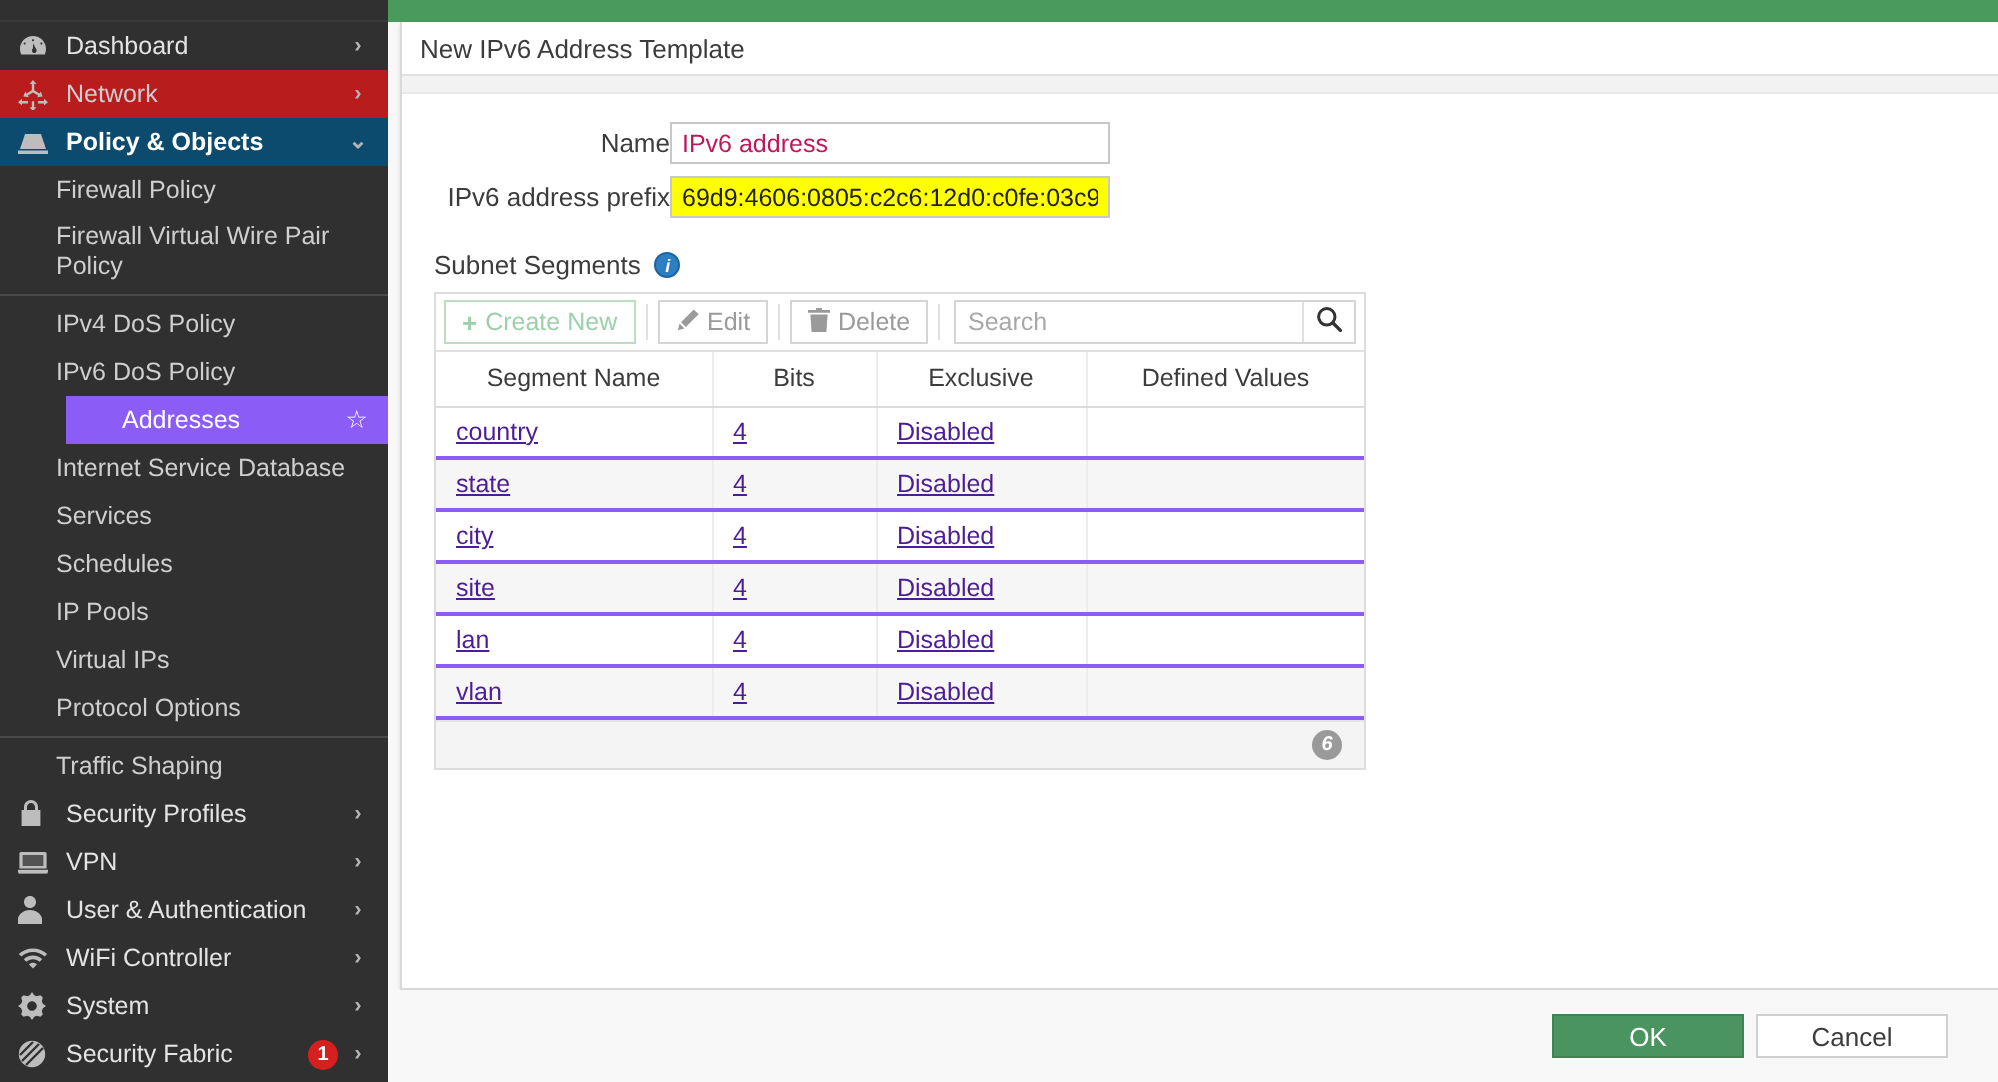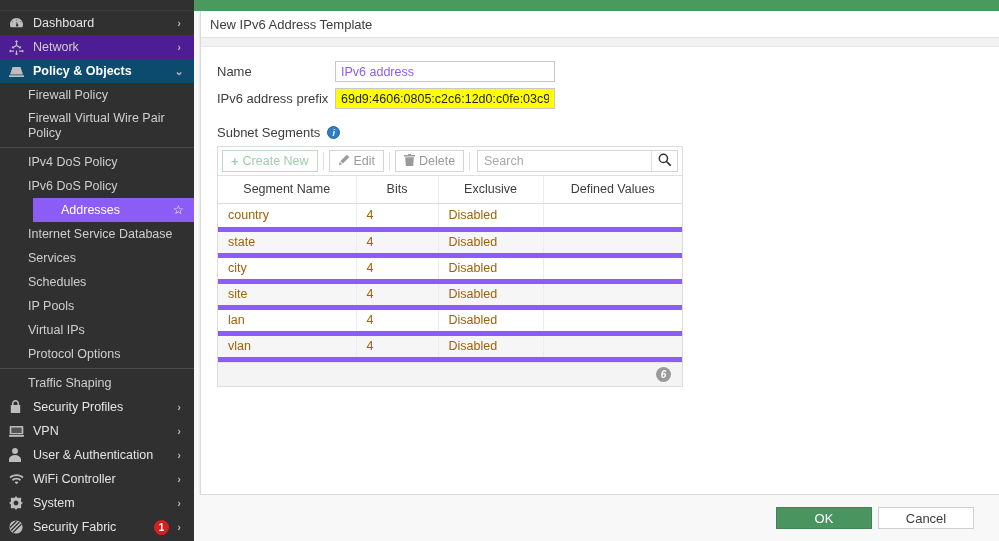--- a/index.html
+++ b/index.html
@@ -41,21 +41,21 @@
   .nav-item .ico svg { display: block; }
   .nav-label { flex: 1 1 auto; overflow: hidden; }
   .nav-caret {
     color: #b5b5b5; font-size: 11px; line-height: 1;
     width: 10px; text-align: center; font-weight: bold;
   }
   .nav-item.top-level { color: #e4e4e4; }
   .nav-item.active-parent {
     background: #0c4a6e; color: #ffffff; font-weight: bold;
   }
-  .nav-item.hovered { background: #4c1d95; color: #cfcfcf; justify-content: flex-end; }
+  .nav-item.hovered { background: #b91c1c; color: #cfcfcf; justify-content: flex-end; }
   .nav-sub {
     display: flex; align-items: center;
     min-height: 24px;
     padding: 3px 10px 3px 28px;
     color: #cfcfcf;
     font-size: 12.5px;
     line-height: 15px;
   }
   .nav-sub.two-line { min-height: 38px; align-items: center; }
   .nav-sub.selected {
@@ -94,28 +94,28 @@
     border-bottom: 1px solid #e2e2e2;
     display: flex; align-items: center;
     padding-left: 9px;
     font-size: 13px; color: #3c3c3c;
   }
   .panel-strip { height: 9px; background: #f2f2f2; border-bottom: 1px solid #e8e8e8; }
   .panel-body { padding: 14px 0 0 16px; }
 
   
   .form-row { display: flex; align-items: center; margin-bottom: 6px; }
-  .form-label { width: 118px; font-size: 13px; color: #3c3c3c; }
+  .form-label { width: 118px; font-size: 13px; color: #3c3c3c; text-align: right; }
   .txt-input {
     width: 220px; height: 21px;
     border: 1px solid #c8c8c8;
     background: #fff;
     font-family: "Liberation Sans", sans-serif;
     font-size: 12.5px;
-    color: #8b5cf6;
+    color: #be185d;
     padding: 0 5px;
     outline: none;
   }
   .txt-input.highlight {
     background: #ffff00;
     color: #222;
   }
 
   
   .section-title {
@@ -185,24 +185,25 @@
     height: 27px;
     font-size: 12.5px; font-weight: normal; color: #3c3c3c;
     border-bottom: 1px solid #dcdcdc;
     border-right: 1px solid #ececec;
     background: #fff;
     text-align: center;
   }
   table.seg th:last-child { border-right: none; }
   table.seg td {
     height: 26px;
-    font-size: 12.5px; color: #a16207;
-    border-bottom: 5px solid #8b5cf6;
+    font-size: 12.5px; color: #4c1d95;
+    border-bottom: 2px solid #8b5cf6;
     border-right: 1px solid #ececec;
     padding-left: 10px;
+    text-decoration: underline;
   }
   table.seg td:last-child { border-right: none; }
   table.seg tr.odd td { background: #ffffff; }
   table.seg tr.even td { background: #f6f6f6; }
   .col-name { width: 138px; }
   .col-bits { width: 82px; }
   .col-excl { width: 105px; }
   .table-footer {
     height: 24px;
     background: #f4f4f4;

